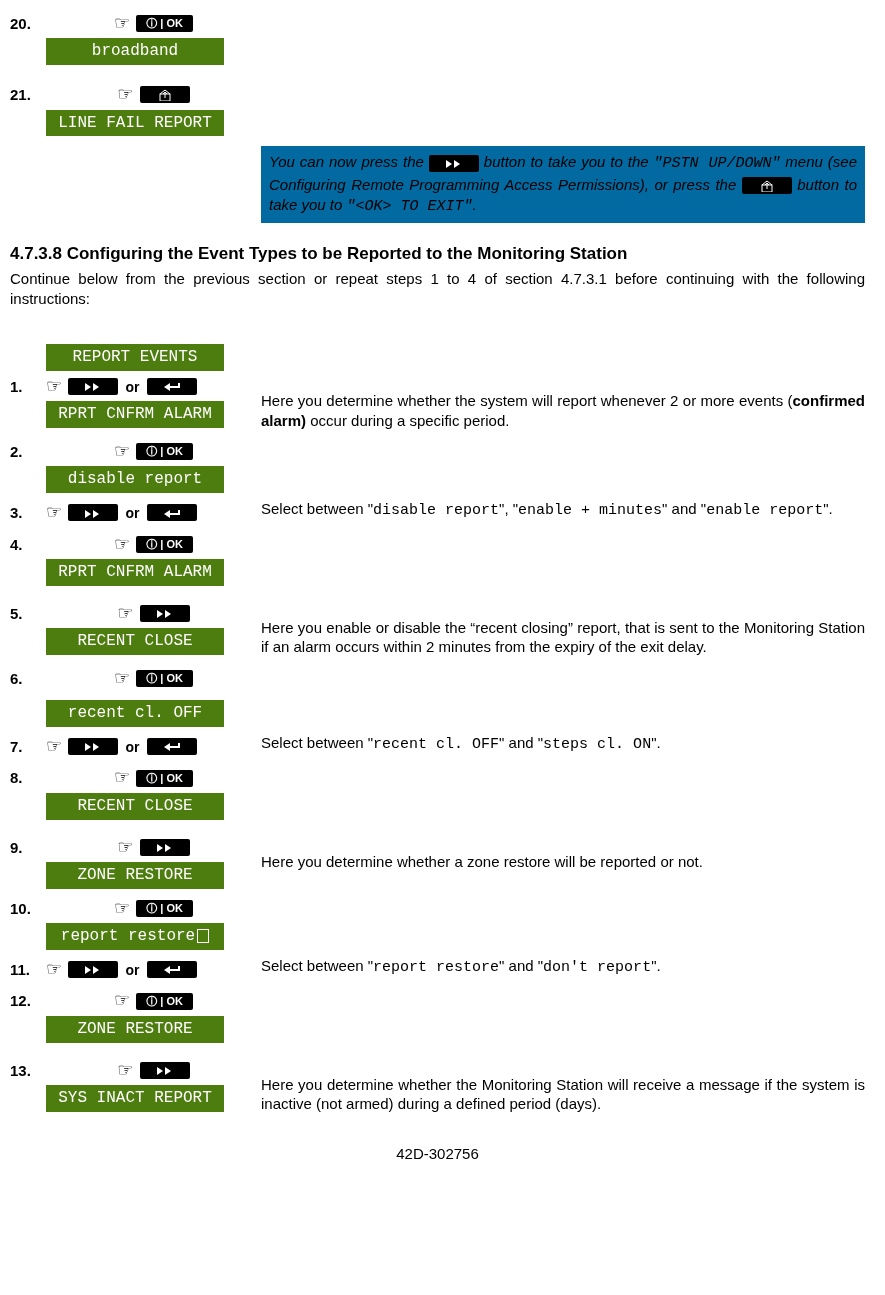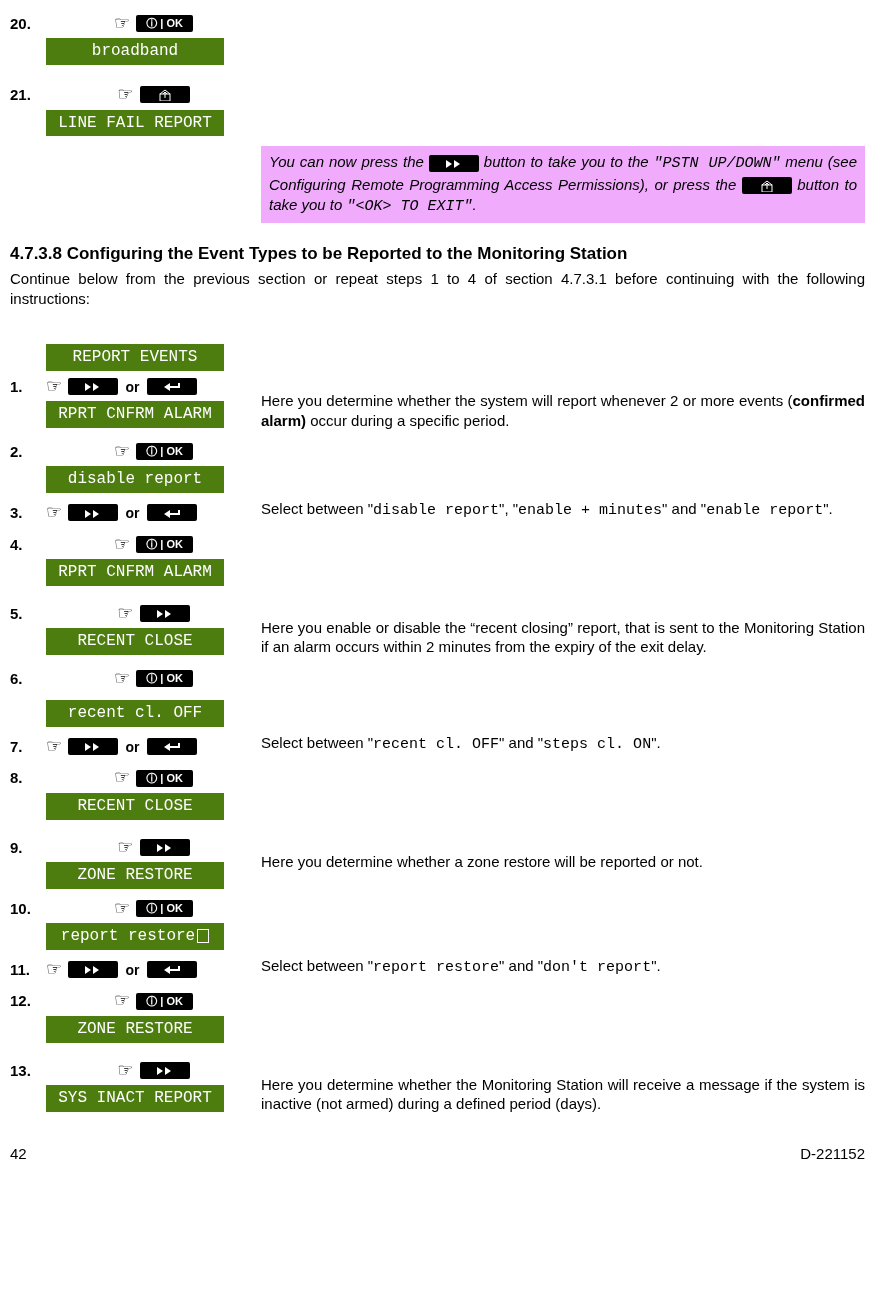--- a/index.html
+++ b/index.html
@@ -72,21 +72,21 @@
     margin-top: 3px;
     width: 166px;
     text-align: center;
     white-space: nowrap;
   }
   .prompt-line {
     text-align: center;
     margin-bottom: 2px;
   }
   .note-box {
-    background: #f0abfc;
+    background: #0369a1;
     font-style: italic;
     padding: 6px 8px;
     text-align: justify;
     margin-left: 251px;
     margin-top: 10px;
     margin-bottom: 20px;
     line-height: 1.35;
   }
   .note-box .key { font-style: normal; }
   h3.section {
@@ -96,21 +96,21 @@
   }
   .intro {
     text-align: justify;
     margin-bottom: 16px;
   }
   .mono {
     font-family: "Courier New", monospace;
   }
   .footer {
     display: flex;
-    justify-content: space-between;
+    justify-content: center;
     margin-top: 30px;
     font-size: 15px;
   }
   .cursor-box {
     display:inline-block;
     width:10px; height:12px;
     border:1px solid #fff;
     vertical-align: middle;
     margin-left:2px;
   }
@@ -394,14 +394,14 @@
             </g>
           </svg></span>
     </div>
     <div class="lcd">SYS INACT REPORT</div>
   </div>
   <div class="desc-col">Here you determine whether the Monitoring Station will receive a message if the system is inactive (not armed) during a defined period (days).</div>
 </div>
 
 <div class="footer">
   <span>42</span>
-  <span>D-221152</span>
+  <span>D-302756</span>
 </div>
 
 </body></html>

